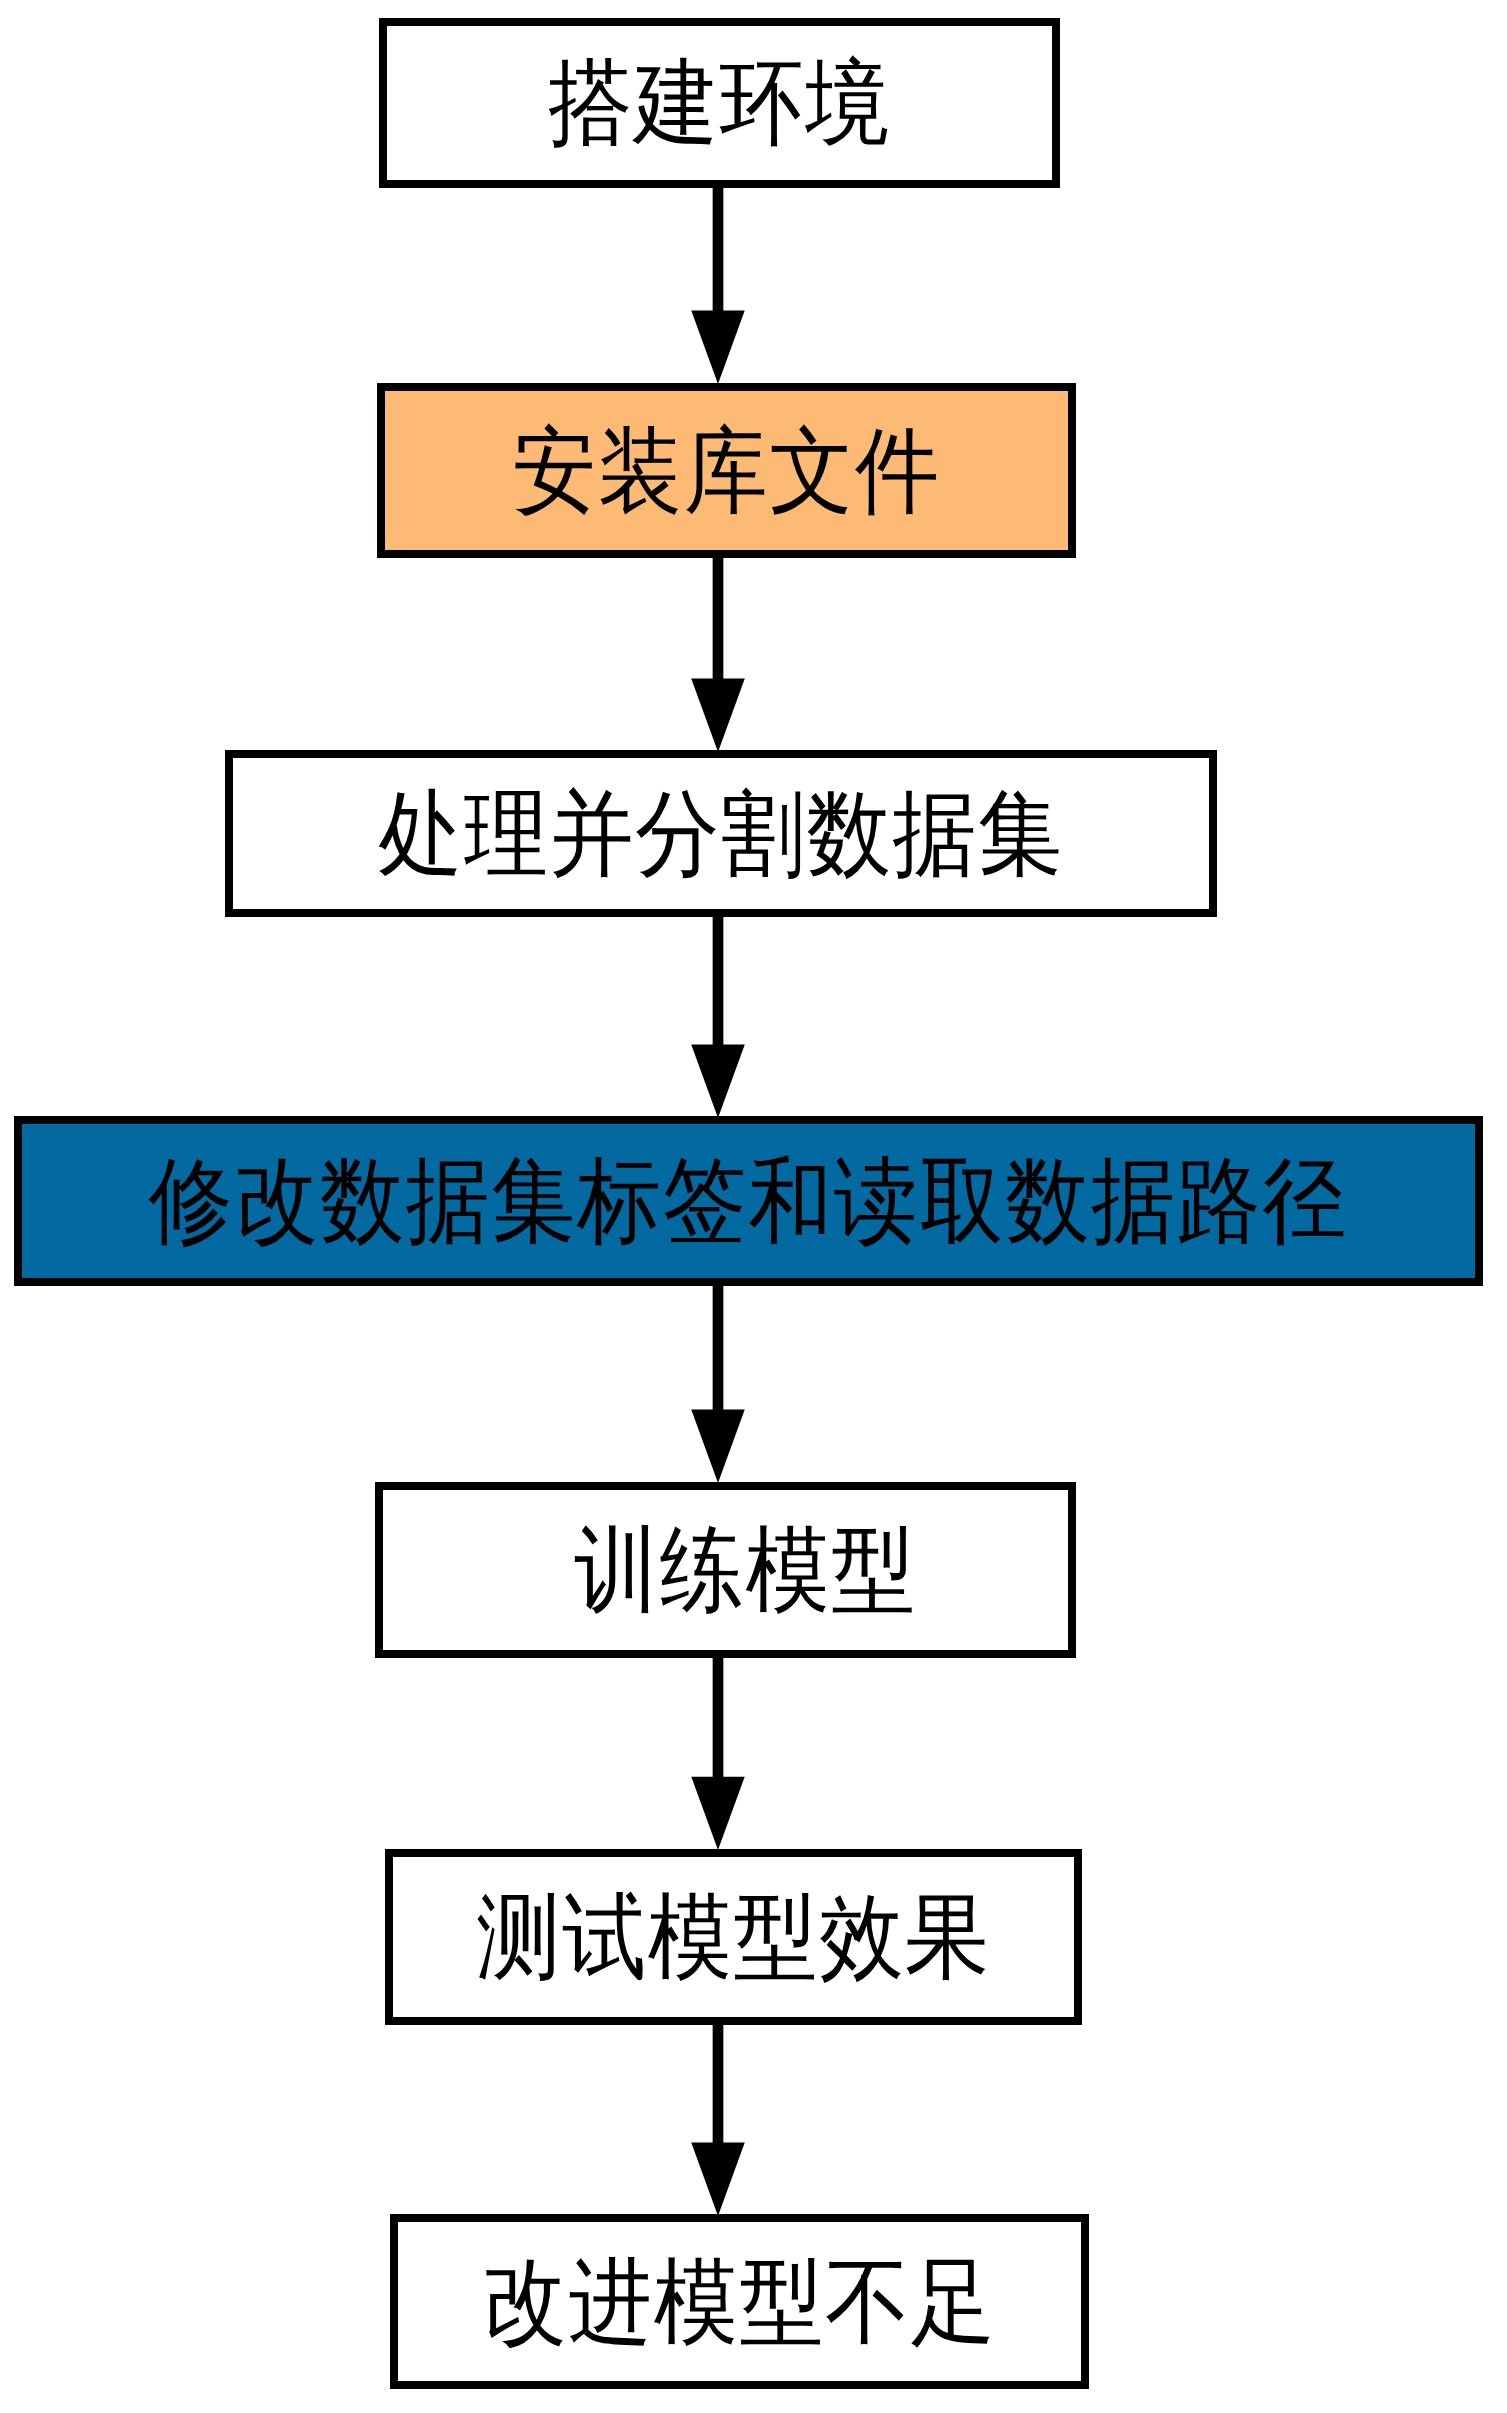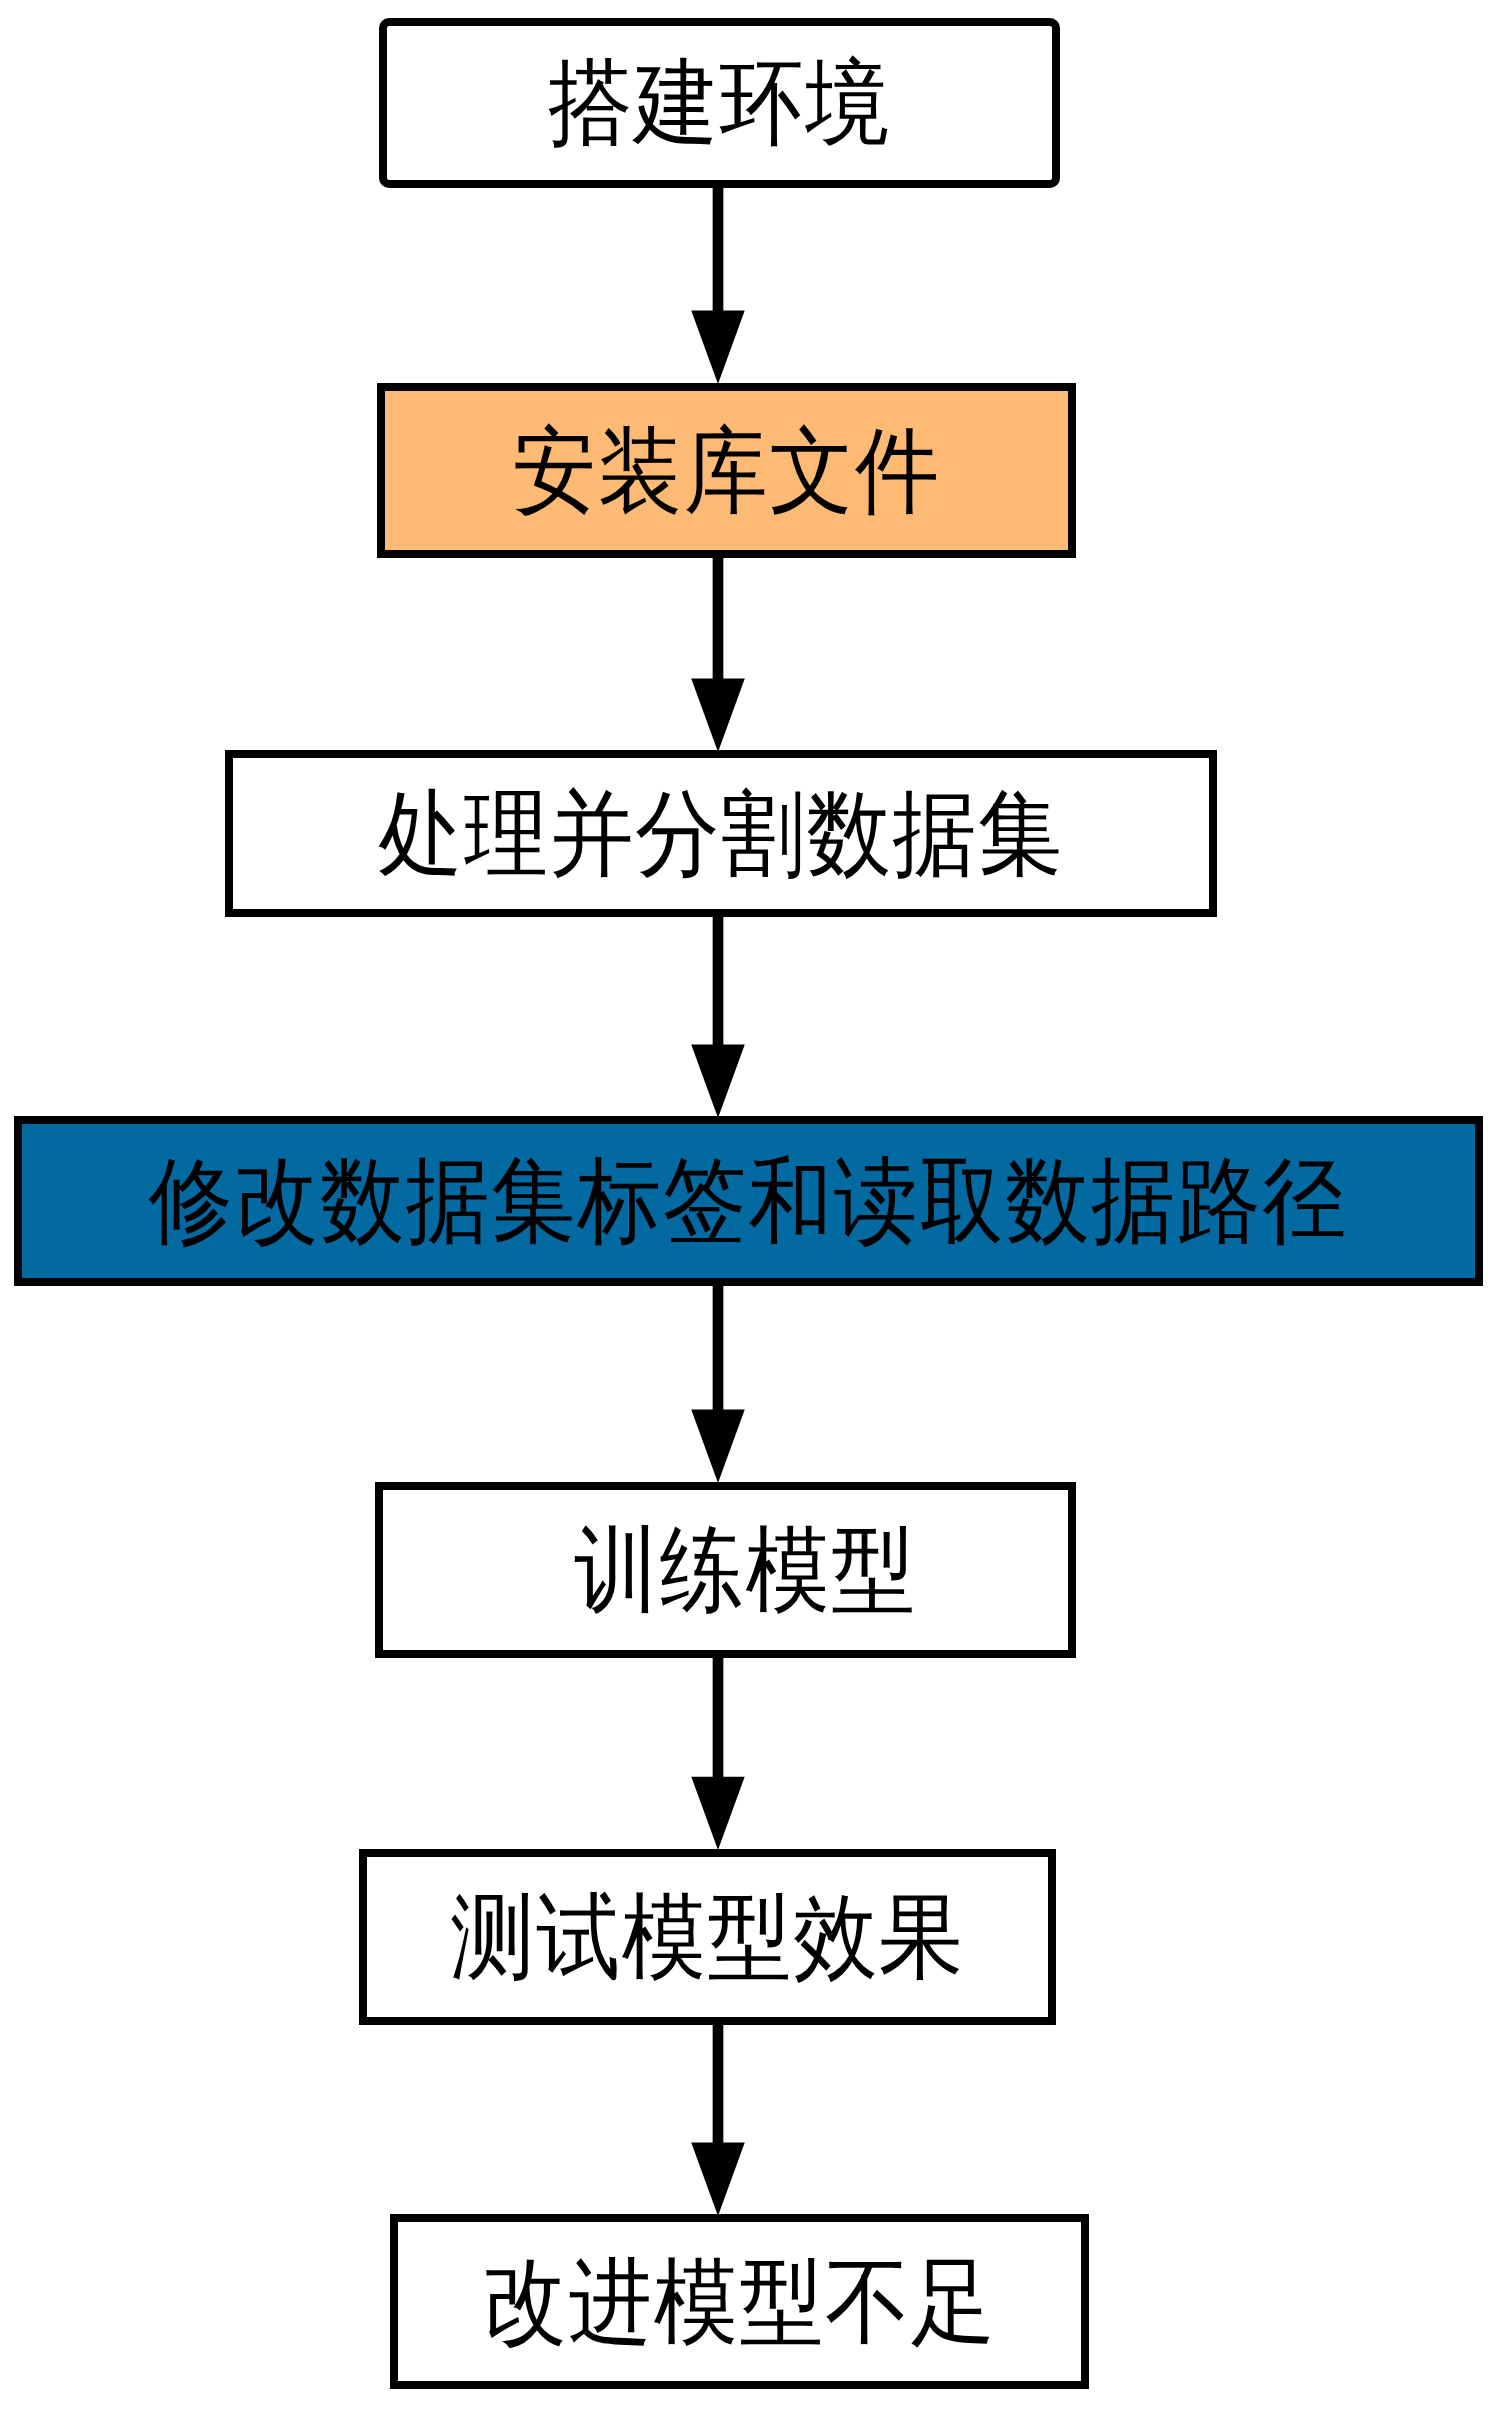--- a/index.html
+++ b/index.html
@@ -78,35 +78,35 @@
         <rect x="28" y="0" width="14" height="160" fill="#000000"></rect>
         <polygon points="0,158 70,158 35,254" fill="#000000"></polygon>
       </svg>
     </div>
     <div class="edge" style="left: 691px; top: 2024px; width: 54px; height: 192px;">
       <svg width="54" height="192" viewBox="0 0 70 251">
         <rect x="28" y="0" width="14" height="157" fill="#000000"></rect>
         <polygon points="0,155 70,155 35,251" fill="#000000"></polygon>
       </svg>
     </div>
-    <div class="node" style="left: 379px; top: 17.6px; width: 681px; height: 170px; border-width: 8.4px; border-color: rgb(0, 0, 0); background: rgb(255, 255, 255); border-radius: 10px;">
+    <div class="node" style="left: 379px; top: 17.6px; width: 681px; height: 170px; border-width: 8.4px; border-color: rgb(0, 0, 0); background: rgb(255, 255, 255);">
       <span class="node-label" style="font-size: 84px;">搭建环境</span>
     </div>
     <div class="node" style="left: 377px; top: 383px; width: 699px; height: 175px; border-width: 8.4px; border-color: rgb(0, 0, 0); background: #fdba74;">
       <span class="node-label" style="font-size: 84px;">安装库文件</span>
     </div>
     <div class="node" style="left: 225px; top: 750px; width: 992px; height: 167px; border-width: 8.4px; border-color: rgb(0, 0, 0); background: rgb(255, 255, 255);">
       <span class="node-label" style="font-size: 84px;">处理并分割数据集</span>
     </div>
     <div class="node" style="left: 13.8px; top: 1116px; width: 1469px; height: 170px; border-width: 8.4px; border-color: rgb(0, 0, 0); background: #0369a1;">
       <span class="node-label" style="font-size: 84px;">修改数据集标签和读取数据路径</span>
     </div>
     <div class="node" style="left: 375px; top: 1482px; width: 701px; height: 176px; border-width: 8.4px; border-color: rgb(0, 0, 0); background: rgb(255, 255, 255); padding-left: 40px;">
       <span class="node-label" style="font-size: 84px;">训练模型</span>
     </div>
-    <div class="node" style="left: 359px; top: 1849px; width: 697px; height: 176px; border-width: 8.4px; border-color: rgb(0, 0, 0); background: rgb(255, 255, 255);">
+    <div class="node" style="left: 385px; top: 1849px; width: 697px; height: 176px; border-width: 8.4px; border-color: rgb(0, 0, 0); background: rgb(255, 255, 255);">
       <span class="node-label" style="font-size: 84px;">测试模型效果</span>
     </div>
     <div class="node" style="left: 390px; top: 2214px; width: 699px; height: 175px; border-width: 8.4px; border-color: rgb(0, 0, 0); background: rgb(255, 255, 255);">
       <span class="node-label" style="font-size: 84px;">改进模型不足</span>
     </div>
   </div>
 
 
 </body></html>

